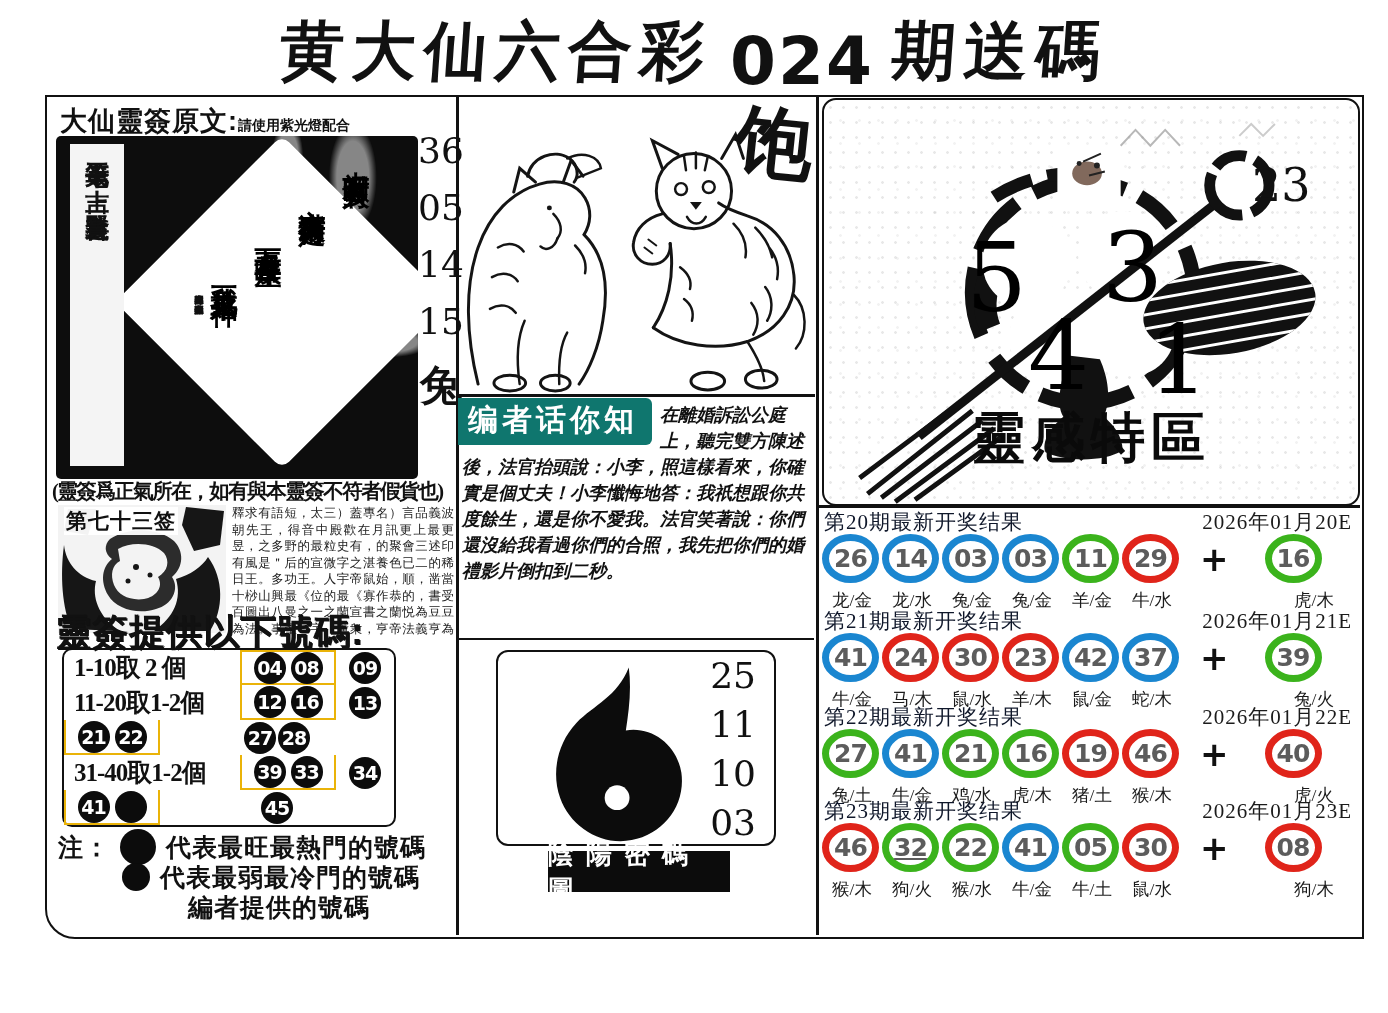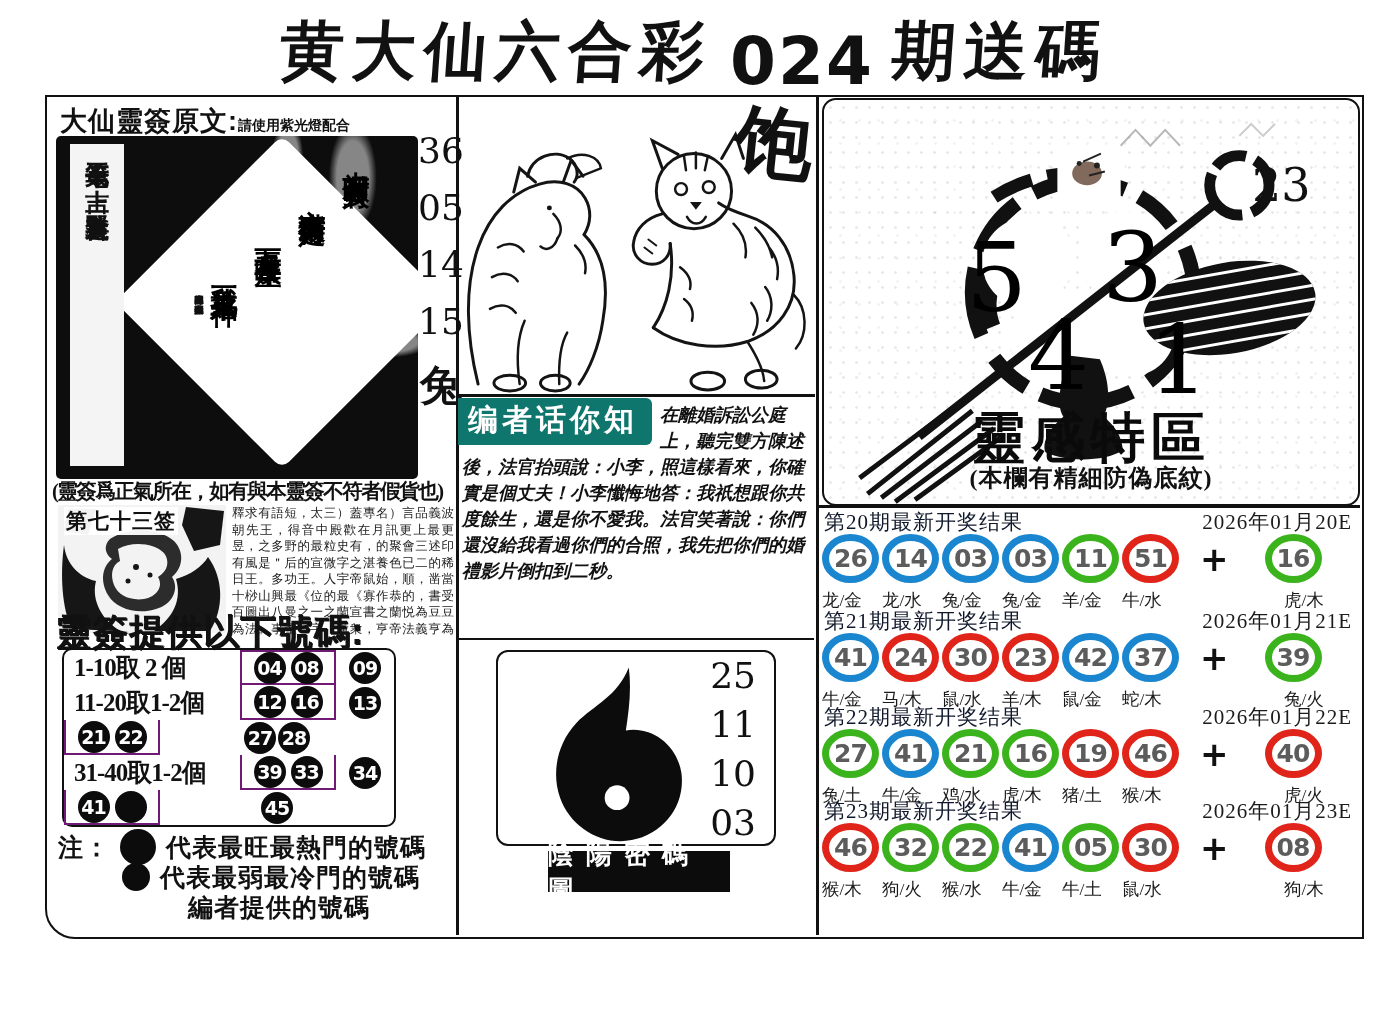--- a/index.html
+++ b/index.html
@@ -43,21 +43,21 @@
   .notice{left:52px;top:477px;width:405px;font-weight:bold;font-size:20.5px;letter-spacing:-1.5px;white-space:nowrap;}
   .sign-thumb{left:58px;top:505px;width:168px;height:128px;background:#eee;overflow:hidden;}
   .sign-tag{position:absolute;left:6px;top:2px;font-weight:bold;font-size:21px;letter-spacing:1px;background:#fffffff2;padding:0 2px;z-index:2;}
   .explain{left:232px;top:505px;width:222px;height:130px;font-size:12.5px;line-height:16.5px;color:#222;
            text-align:justify;filter:blur(.3px);overflow:hidden;}
   .num-header{left:55px;top:608px;font-family:"Liberation Sans",sans-serif;font-weight:bold;font-size:36px;
               letter-spacing:1px;text-shadow:1px 1px 0 #111;}
   .num-table{left:62px;top:648px;width:330px;border:2.5px solid #111;border-radius:10px;padding:0;}
   .nrow{display:flex;align-items:center;height:35px;}
   .nrow .lbl{width:166px;padding-left:10px;font-size:25px;font-weight:bold;letter-spacing:-1px;white-space:nowrap;}
-  .hotcell{box-sizing:border-box;width:96px;height:35px;border:2px solid #701a75;display:flex;align-items:center;
+  .hotcell{box-sizing:border-box;width:96px;height:35px;border:2px solid #eab308;display:flex;align-items:center;
            justify-content:center;gap:5px;}
   .nrow + .nrow .hotcell{border-top:none;}
   .coldcell{flex:1;display:flex;align-items:center;justify-content:center;gap:2px;}
   .kball{width:32px;height:32px;border-radius:50%;background:#0c0c0c;color:#fff;display:flex;align-items:center;
          justify-content:center;font-family:"DejaVu Sans",sans-serif;font-weight:bold;font-size:19px;letter-spacing:-1px;}
   .legend{left:58px;top:832px;width:395px;font-family:"Liberation Sans",sans-serif;font-weight:bold;font-size:25px;}
   .legend .row{display:flex;align-items:center;gap:10px;height:30px;letter-spacing:1px;}
   .dot{border-radius:50%;background:#0c0c0c;flex:none;}
 
   
@@ -88,21 +88,21 @@
   .res-title{position:absolute;left:8px;top:0;font-size:21px;color:#0f172a;letter-spacing:1px;}
   .res-date{position:absolute;right:8px;top:0;font-size:21px;color:#1b1b1b;letter-spacing:1px;}
   .ballrow{position:absolute;left:6px;top:26px;display:flex;align-items:center;}
   .rball{box-sizing:border-box;width:57px;height:49px;border-radius:50%;border:7px solid #888;background:#fff;
          display:flex;align-items:center;justify-content:center;flex:none;margin-right:3px;
          font-family:"DejaVu Sans",sans-serif;font-weight:bold;font-size:25px;color:#5c5c5c;letter-spacing:-1px;
          background-image:radial-gradient(ellipse at 30% 22%,rgba(255,255,255,.95),rgba(255,255,255,0) 45%);}
   .plus{font-family:"DejaVu Sans",sans-serif;font-weight:bold;font-size:34px;margin:0 0 0 18px;flex:none;}
   .sp{margin-left:36px;margin-right:0;}
   .zorow{position:absolute;left:6px;top:80px;display:flex;font-size:17.5px;color:#1b1b1b;}
-  .zorow .zc{width:60px;text-align:left;flex:none;}
+  .zorow .zc{width:60px;text-align:center;flex:none;}
   .zorow .zsp{width:102px;flex:none;}
   .res-block{position:absolute;left:816px;width:544px;height:100px;}
 </style>
 </head>
 <body>
 
 <div id="canvas">
 
   <div class="abs page-title">
     <span class="title-brush">黄大仙六合彩</span>
@@ -320,33 +320,32 @@
       <circle cx="276" cy="64" r="3" fill="#222"></circle>
         <circle cx="258" cy="62" r="2.5" fill="#222"></circle>
       <path d="M262,60 L280,52 M268,74 L284,70" stroke="#222" stroke-width="2"></path>
     </svg>
     <div class="bignum" style="left:142px;top:130px;">5</div>
     <div class="bignum" style="left:278px;top:120px;">3</div>
     <div class="bignum" style="left:204px;top:208px;">4</div>
     <div class="bignum" style="left:324px;top:212px;">1</div>
     <div class="cornnum" style="left:428px;top:62px;">23</div>
     <div class="brand">靈感特區</div>
-    <div class="brandnote">(本欄有精細防偽底紋)</div>
   </div>
 
   <div class="res-block" style="top:508px;">
     <div class="res-title">第20期最新开奖结果</div>
     <div class="res-date">2026年01月20E</div>
     <div class="ballrow">
       <span class="rball" style="border-color: rgb(26, 134, 208); text-align: right;">26</span>
       <span class="rball" style="border-color: rgb(26, 134, 208);">14</span>
       <span class="rball" style="border-color: rgb(26, 134, 208);">03</span>
       <span class="rball" style="border-color: rgb(26, 134, 208);">03</span>
       <span class="rball" style="border-color: rgb(59, 179, 28);">11</span>
-      <span class="rball" style="border-color: rgb(224, 36, 26);">51</span>
+      <span class="rball" style="border-color: rgb(224, 36, 26);">29</span>
       <span class="plus">+</span>
       <span class="rball sp" style="border-color: rgb(59, 179, 28);">16</span>
     </div>
     <div class="zorow">
       <span class="zc">龙/金</span>
       <span class="zc">龙/水</span>
       <span class="zc">兔/金</span>
       <span class="zc">兔/金</span>
       <span class="zc">羊/金</span>
       <span class="zc">牛/水</span>
@@ -403,21 +402,21 @@
       <span class="zsp"></span>
       <span class="zc">虎/火</span>
     </div>
   </div>
 
   <div class="res-block" style="top:797px;">
     <div class="res-title">第23期最新开奖结果</div>
     <div class="res-date">2026年01月23E</div>
     <div class="ballrow">
       <span class="rball" style="border-color: rgb(224, 36, 26);">46</span>
-      <span class="rball" style="border-color: rgb(59, 179, 28);">32</span>
+      <span class="rball" style="border-color: rgb(59, 179, 28); text-decoration: underline;">32</span>
       <span class="rball" style="border-color: rgb(59, 179, 28);">22</span>
       <span class="rball" style="border-color: rgb(26, 134, 208);">41</span>
       <span class="rball" style="border-color: rgb(59, 179, 28);">05</span>
       <span class="rball" style="border-color: rgb(224, 36, 26);">30</span>
       <span class="plus">+</span>
       <span class="rball sp" style="border-color: rgb(224, 36, 26);">08</span>
     </div>
     <div class="zorow">
       <span class="zc">猴/木</span>
       <span class="zc">狗/火</span>

